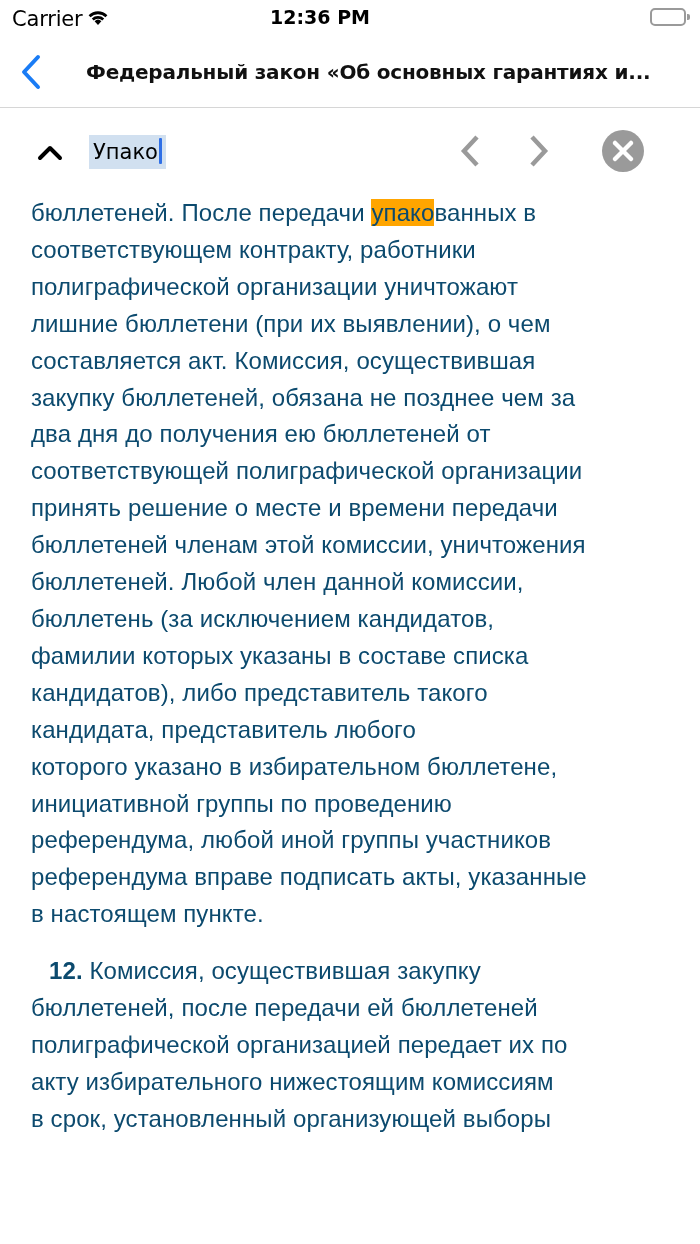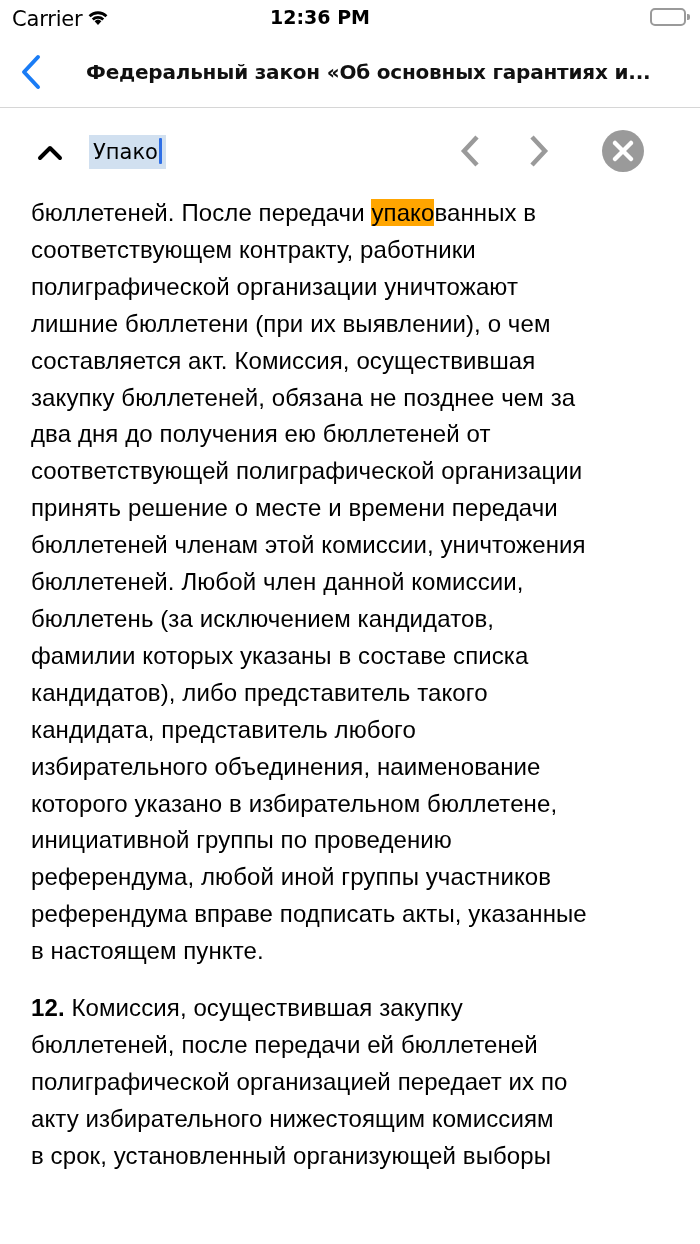--- a/index.html
+++ b/index.html
@@ -21,25 +21,25 @@
 
   .search-bar { position: absolute; top: 109px; left: 0; width: 700px; height: 86px; }
   .collapse-button { position: absolute; left: 34px; top: 28px; width: 32px; height: 28px; cursor: pointer; }
   .search-field { position: absolute; left: 89px; top: 26px; height: 34px; background: #d1e0f0; padding: 0 4px; font-size: 21px; line-height: 34px; font-family: "DejaVu Sans", sans-serif; color: #000; }
   .caret { display: inline-block; width: 3px; height: 26px; background: #2f6fe6; vertical-align: middle; margin-left: 1px; border-radius: 1px; margin-top: -4px; }
   .prev-button { position: absolute; left: 455px; top: 24px; width: 32px; height: 36px; cursor: pointer; }
   .next-button { position: absolute; left: 522px; top: 24px; width: 32px; height: 36px; cursor: pointer; }
   .clear-button { position: absolute; left: 601px; top: 20px; width: 44px; height: 44px; cursor: pointer; }
 
   .content { position: absolute; top: 195px; left: 31px; width: 650px; }
-  .para { font-size: 24px; line-height: 36.9px; color: #000000; font-family: "Liberation Sans", sans-serif; letter-spacing: 0.1px; }
+  .para { font-size: 24px; line-height: 36.9px; color: #0c4a6e; font-family: "Liberation Sans", sans-serif; letter-spacing: 0.1px; }
   .para + .para { margin-top: 20px; }
   .line { display: block; white-space: nowrap; }
   .highlight { background: #ffa500; }
-  .bold { font-weight: bold; }
+  .bold { font-weight: bold; margin-left: 18px; }
 </style>
 </head>
 <body>
 
 <div class="status-bar">
   <span class="carrier">Carrier</span>
   <span class="wifi">
     <svg width="24" height="18" viewBox="0 0 24 18">
       <path d="M12 17 L8.6 13.2 A5 5 0 0 1 15.4 13.2 Z" fill="#000"></path>
       <path d="M5.8 10.4 A9 9 0 0 1 18.2 10.4 L16.3 12.4 A6.3 6.3 0 0 0 7.7 12.4 Z" fill="#000"></path>
@@ -100,21 +100,20 @@
     <span class="line">закупку бюллетеней, обязана не позднее чем за</span>
     <span class="line">два дня до получения ею бюллетеней от</span>
     <span class="line">соответствующей полиграфической организации</span>
     <span class="line">принять решение о месте и времени передачи</span>
     <span class="line">бюллетеней членам этой комиссии, уничтожения</span>
     <span class="line">бюллетеней. Любой член данной комиссии,</span>
     <span class="line">бюллетень (за исключением кандидатов,</span>
     <span class="line">фамилии которых указаны в составе списка</span>
     <span class="line">кандидатов), либо представитель такого</span>
     <span class="line">кандидата, представитель любого</span>
-    <span class="line">избирательного объединения, наименование</span>
     <span class="line">которого указано в избирательном бюллетене,</span>
     <span class="line">инициативной группы по проведению</span>
     <span class="line">референдума, любой иной группы участников</span>
     <span class="line">референдума вправе подписать акты, указанные</span>
     <span class="line">в настоящем пункте.</span>
   </div>
   <div class="para">
     <span class="line"><span class="bold">12.</span><span style="white-space:pre"> Комиссия, осуществившая закупку</span></span>
     <span class="line">бюллетеней, после передачи ей бюллетеней</span>
     <span class="line">полиграфической организацией передает их по</span>

